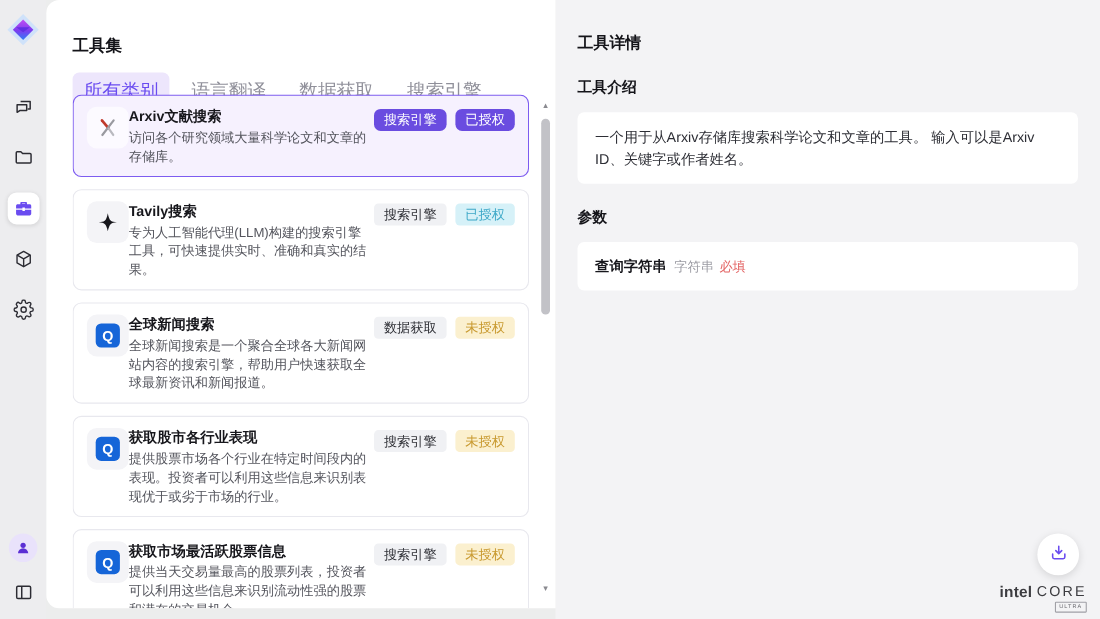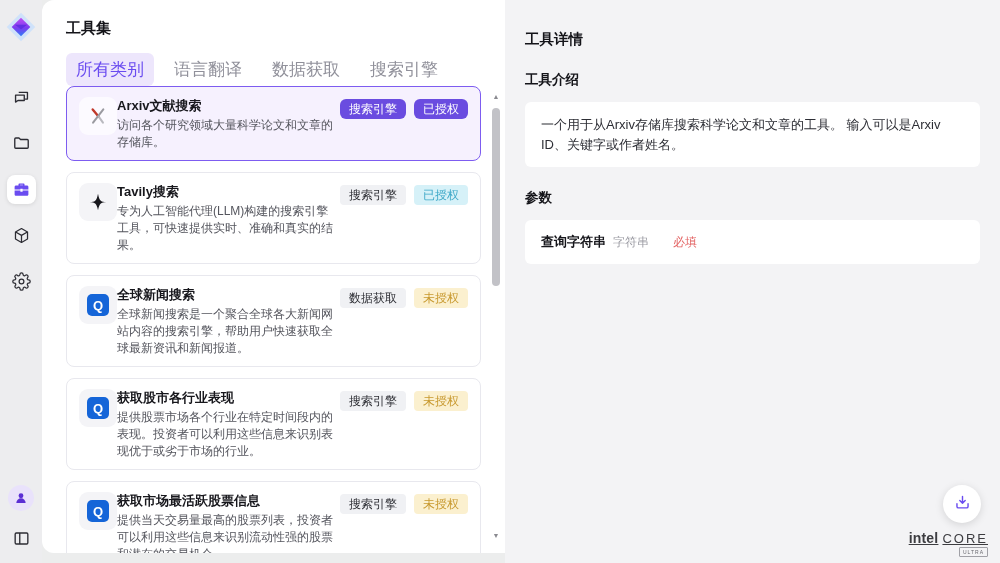--- a/index.html
+++ b/index.html
@@ -27,21 +27,21 @@
   .side-btn.active { background:#fff; color:#6a4cf0; box-shadow:0 1px 4px rgba(0,0,0,.10); }
   .side-bottom { margin-top:auto; margin-bottom:10px; display:flex; flex-direction:column; gap:13px; align-items:center; }
   .side-btn.avatar { width:26px; height:26px; border-radius:50%; background:#e9e2fb; color:#5b2fd4; }
   .side-btn.avatar svg { width:16px; height:16px; }
 
   
   .panel-mid {
     position:absolute; left:42px; top:0; width:463px; height:553px;
     background:#fff; border-radius:12px 0 0 12px; z-index:2; overflow:hidden;
   }
-  .mid-head { padding:19px 24px 0; }
+  .mid-head { padding:32px 24px 0; }
   .mid-title { font-size:15px; font-weight:bold; color:#141419; }
   .tabs { display:flex; gap:10px; margin-top:15px; align-items:center; }
   .tab { font-size:17px; color:#90909a; padding:5px 10px; border-radius:6px; cursor:pointer; white-space:nowrap; }
   .tab.active { background:#ede6fc; color:#6a4cf0; }
 
   .tool-list { position:absolute; left:24px; right:24px; top:86px; bottom:0; overflow:hidden; }
   .tool-card {
     border:1px solid #e8e8ee; border-radius:8px; background:#fff;
     padding:9px 12px; margin-bottom:11px; display:flex; cursor:pointer;
   }
@@ -76,32 +76,32 @@
     position:absolute; left:505px; top:0; width:495px; height:563px;
     background:#f3f3f5; padding:0 20px;
   }
   .detail-title { font-size:14.5px; font-weight:bold; color:#141419; padding-top:30px; }
   .section-heading { font-size:13.5px; font-weight:bold; color:#141419; margin-top:22px; }
   .card-white { background:#fff; border-radius:6px; padding:13px 16px; margin-top:13px; }
   .intro-text { font-size:13px; color:#2d2e35; line-height:1.5; }
   .param-head { display:flex; align-items:baseline; }
   .param-name { font-size:13px; font-weight:bold; color:#17171c; }
   .param-type { font-size:12px; color:#9a9aa2; margin-left:7px; }
-  .param-required { font-size:12px; color:#e36464; margin-left:24px; }
+  .param-required { font-size:12px; color:#e36464; margin-left:5px; }
   .param-desc { font-size:13px; color:#2d2e35; margin-top:10px; }
 
   .fab {
     position:absolute; right:19px; bottom:40px; width:38px; height:38px; border-radius:50%;
     background:#fff; border:none; box-shadow:0 2px 8px rgba(0,0,0,.13);
     display:flex; align-items:center; justify-content:center; cursor:pointer;
   }
   .fab svg { width:19px; height:19px; }
 
   .intel { position:absolute; right:12px; bottom:6px; display:flex; flex-direction:column; align-items:flex-end; color:#3c3c40; }
-  .intel-row { display:flex; align-items:flex-end; gap:4px;text-decoration:underline; }
+  .intel-row { display:flex; align-items:flex-start; gap:4px; }
   .intel-name { font-size:14px; font-weight:bold; letter-spacing:.2px; }
   .intel-core { font-size:13px; letter-spacing:2px; font-weight:400; }
   .intel-badge { font-size:5px; border:1px solid #a0a0a6; color:#6a6a70; padding:1px 3px; letter-spacing:1px; margin-top:1px; border-radius:1px; }
 </style>
 </head>
 <body>
 
 <div class="app">
 
   <aside class="sidebar">

